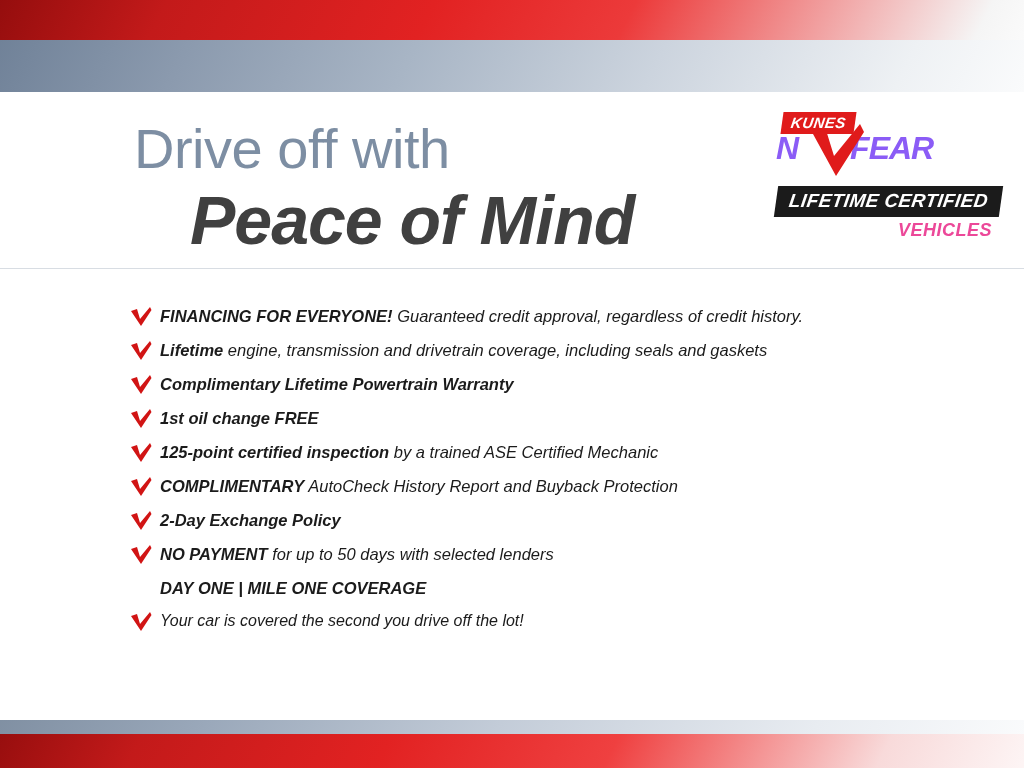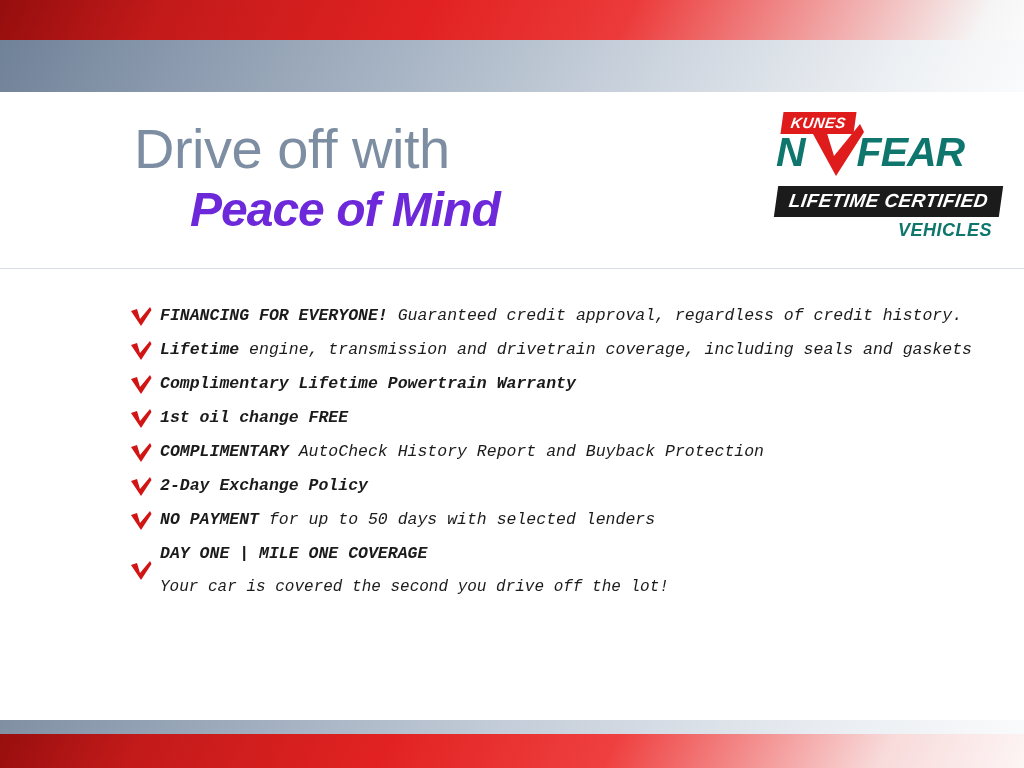--- a/index.html
+++ b/index.html
@@ -88,24 +88,24 @@
   }
   .headline-line1 {
     font-size: 56px;
     font-weight: 400;
     color: #7d8ea3;
     letter-spacing: -0.5px;
     line-height: 1.05;
     white-space: nowrap;
   }
   .headline-line2 {
-    font-size: 48px;
-    font-weight: bold;
-    font-style: italic;
-    color: #6d28d9;
+    font-size: 68px;
+    font-weight: bold;
+    font-style: italic;
+    color: #404040;
     letter-spacing: -1px;
     line-height: 1.05;
     margin-top: 6px;
     margin-left: 56px;
     white-space: nowrap;
   }
   .headline-rule {
     position: absolute;
     top: 268px;
     left: 0;
@@ -132,24 +132,24 @@
     font-weight: bold;
     font-style: italic;
     padding: 2px 9px 3px 9px;
     letter-spacing: 0.5px;
     transform: skewX(-8deg);
   }
   .logo-nofear {
     position: absolute;
     top: 22px;
     left: 4px;
-    font-size: 41px;
-    font-weight: bold;
-    font-style: italic;
-    color: #0f766e;
+    font-size: 32px;
+    font-weight: bold;
+    font-style: italic;
+    color: #8b5cf6;
     letter-spacing: -1px;
     line-height: 1;
     white-space: nowrap;
   }
   .logo-check {
     position: absolute;
     top: 12px;
     left: 38px;
     width: 56px;
     height: 58px;
@@ -166,39 +166,38 @@
     font-style: italic;
     letter-spacing: 0.4px;
     padding: 4px 13px 5px 13px;
     white-space: nowrap;
     transform: skewX(-8deg);
   }
   .logo-vehicles {
     position: absolute;
     top: 110px;
     right: 12px;
-    color: #0f766e;
+    color: #ec4899;
     font-size: 18px;
     font-weight: bold;
     font-style: italic;
     letter-spacing: 0.5px;
   }
 
   
   .benefits {
     position: absolute;
     top: 306px;
     left: 130px;
     width: 800px;
   }
   .benefit-row {
     display: flex;
-    align-items: center;
+    align-items: flex-end;
     margin-bottom: 13px;
-    font-family: Liberation Mono, monospace;
   }
   .benefit-check {
     flex: 0 0 auto;
     width: 22px;
     height: 20px;
     margin-right: 8px;
     margin-top: 1px;
   }
   .benefit-check svg { display: block; }
   .benefit-text {
@@ -283,20 +282,28 @@
 
   <div class="benefit-row">
     <span class="benefit-check">
       <svg width="22" height="20" viewBox="0 0 22 20">
           <path d="M1 4 L7 2 L10 12 L20 0 L21.5 3 L11 19 Z" fill="#d11414"></path>
         </svg>
     </span>
     <span class="benefit-text"><span class="b">1st oil change FREE</span><span></span></span>
   </div>
 
+  <div class="benefit-row">
+    <span class="benefit-check">
+      <svg width="22" height="20" viewBox="0 0 22 20">
+          <path d="M1 4 L7 2 L10 12 L20 0 L21.5 3 L11 19 Z" fill="#d11414"></path>
+        </svg>
+    </span>
+    <span class="benefit-text"><span class="b">125-point certified inspection</span><span> by a trained ASE Certified Mechanic</span></span>
+  </div>
 
   <div class="benefit-row">
     <span class="benefit-check">
       <svg width="22" height="20" viewBox="0 0 22 20">
           <path d="M1 4 L7 2 L10 12 L20 0 L21.5 3 L11 19 Z" fill="#d11414"></path>
         </svg>
     </span>
     <span class="benefit-text"><span class="b">COMPLIMENTARY</span><span> AutoCheck History Report and Buyback Protection</span></span>
   </div>
 

